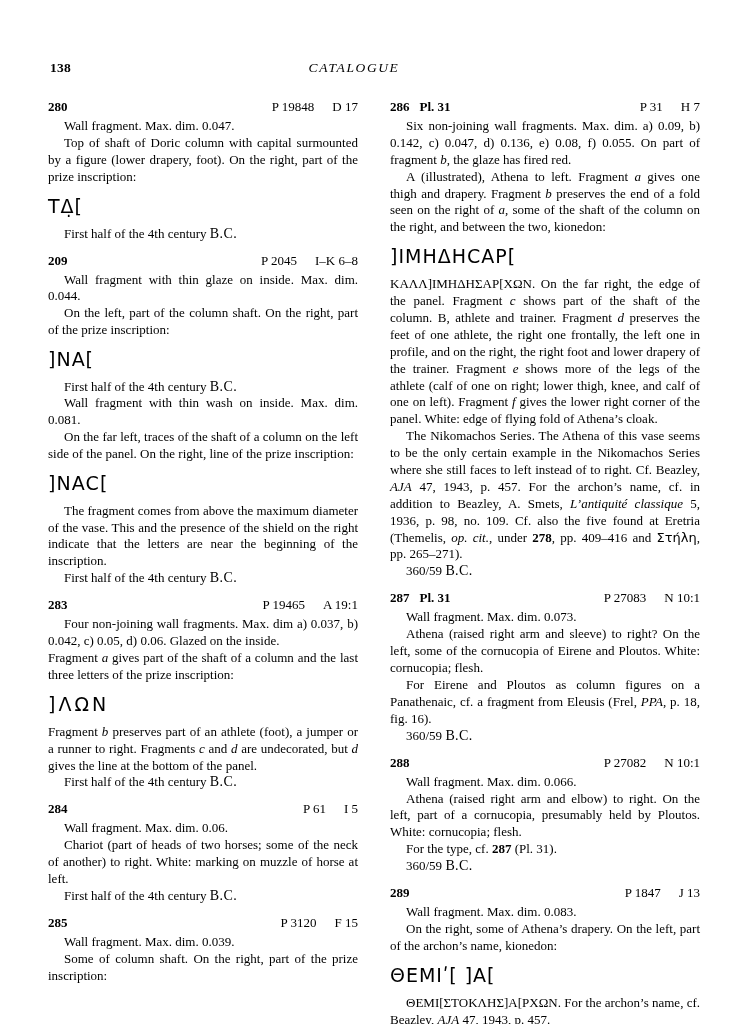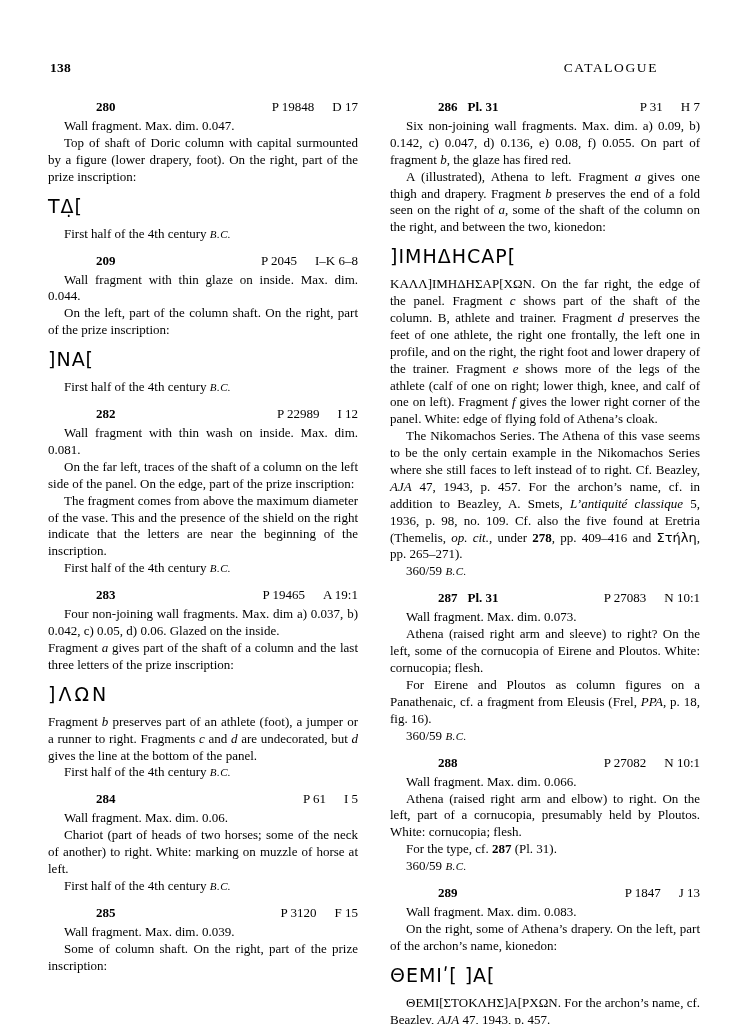--- a/index.html
+++ b/index.html
@@ -35,23 +35,24 @@
     top: 0;
     font-size: 13.5px;
     font-weight: bold;
     letter-spacing: 0.3px;
   }
   .running-head {
     position: absolute;
     left: 0;
     right: 0;
     top: 0;
-    text-align: right;
+    text-align: center;
     font-size: 13.5px;
     letter-spacing: 1.6px;
+    font-style: italic;
   }
   .columns {
     position: absolute;
     top: 72px;
     left: 48px;
     width: 652px;
     display: flex;
     gap: 32px;
   }
   .col {
@@ -60,21 +61,20 @@
   .entry {
     margin-bottom: 0px;
   }
   .entry-head {
     display: flex;
     align-items: flex-end;
     font-size: 13px;
     font-weight: bold;
     margin-top: 11px;
     margin-bottom: 3px;
-    margin-left: 48px;
   }
   .entry-num {
     font-weight: bold;
     font-size: 13px;
   }
   .entry-plate {
     font-weight: bold;
     font-size: 13px;
     margin-left: 10px;
   }
@@ -102,23 +102,22 @@
     font-size: 19px;
     font-family: "DejaVu Sans", sans-serif;
     margin: 9px 0 9px 0;
     letter-spacing: 1px;
   }
   .greek-line.wide {
     letter-spacing: 3px;
   }
   .sc {
     font-variant: small-caps;
-    font-size: 11px;
+    font-size: 14px;
     letter-spacing: 0.4px;
-    font-style: italic;
   }
   .it {
     font-style: italic;
   }
   .bd {
     font-weight: bold;
     margin-top: 48px;
   }
   .date {
     font-size: 13px;
@@ -163,28 +162,23 @@
             <span class="invno">P 2045</span><span>I–K 6–8</span>
           </span>
         </div>
         <p class="tx">Wall fragment with thin glaze on inside. Max. dim. 0.044.</p>
         <p class="tx">On the left, part of the column shaft. On the right, part of the prize inscription:</p>
         <div class="greek-line">]ΝΑ[</div>
         <p class="date"><span>First half of the 4th century</span> <span class="sc">B.C.</span></p>
       </div>
 
       <div class="entry">
-        <div class="entry-head">
-          <span class="entry-num">282</span>
-          <span class="entry-right">
-            <span class="invno">P 22989</span><span>I 12</span>
-          </span>
-        </div>
         <p class="tx">Wall fragment with thin wash on inside. Max. dim. 0.081.</p>
-        <p class="tx">On the far left, traces of the shaft of a column on the left side of the panel. On the edge, part of the prize inscription:</p>
+        <p class="tx">On the far left, traces of the shaft of a column on the left side of the panel. On the right, line of the prize inscription:</p>
+        <div class="greek-line">]ΝΑϹ[</div>
         <p class="tx">The fragment comes from above the maximum diameter of the vase. This and the presence of the shield on the right indicate that the letters are near the beginning of the inscription.</p>
         <p class="date"><span>First half of the 4th century</span> <span class="sc">B.C.</span></p>
       </div>
 
       <div class="entry">
         <div class="entry-head">
           <span class="entry-num">283</span>
           <span class="entry-right">
             <span class="invno">P 19465</span><span>A 19:1</span>
           </span>

